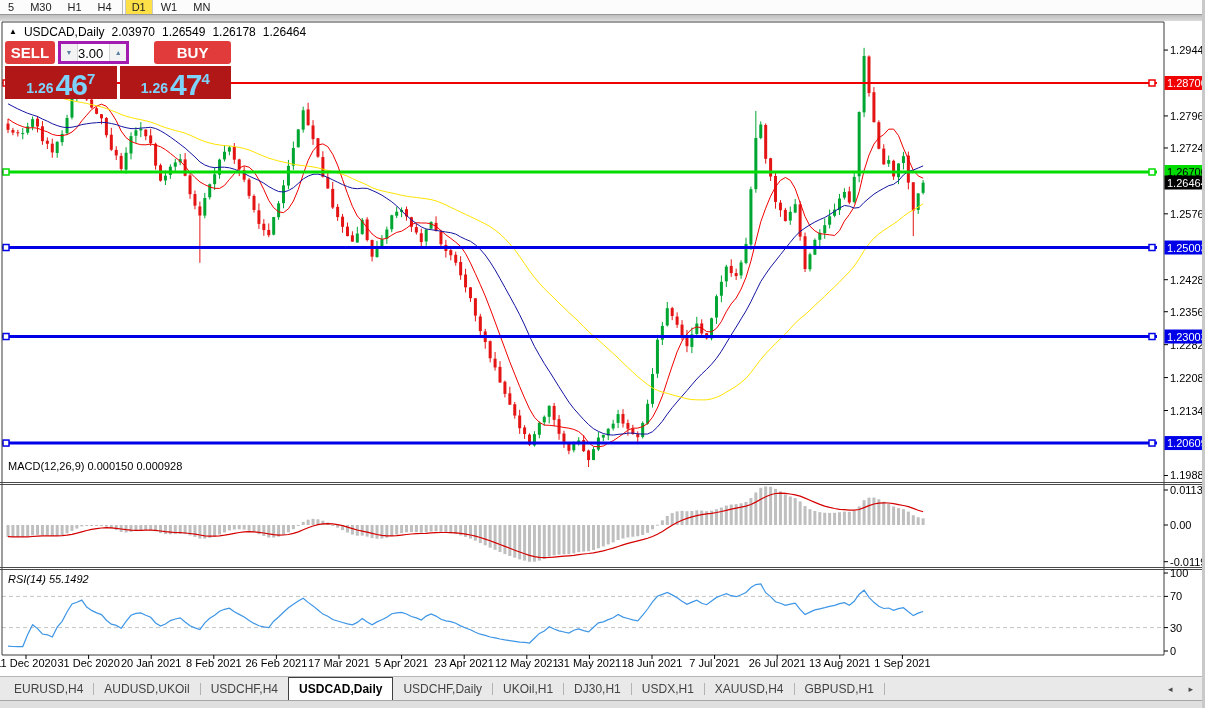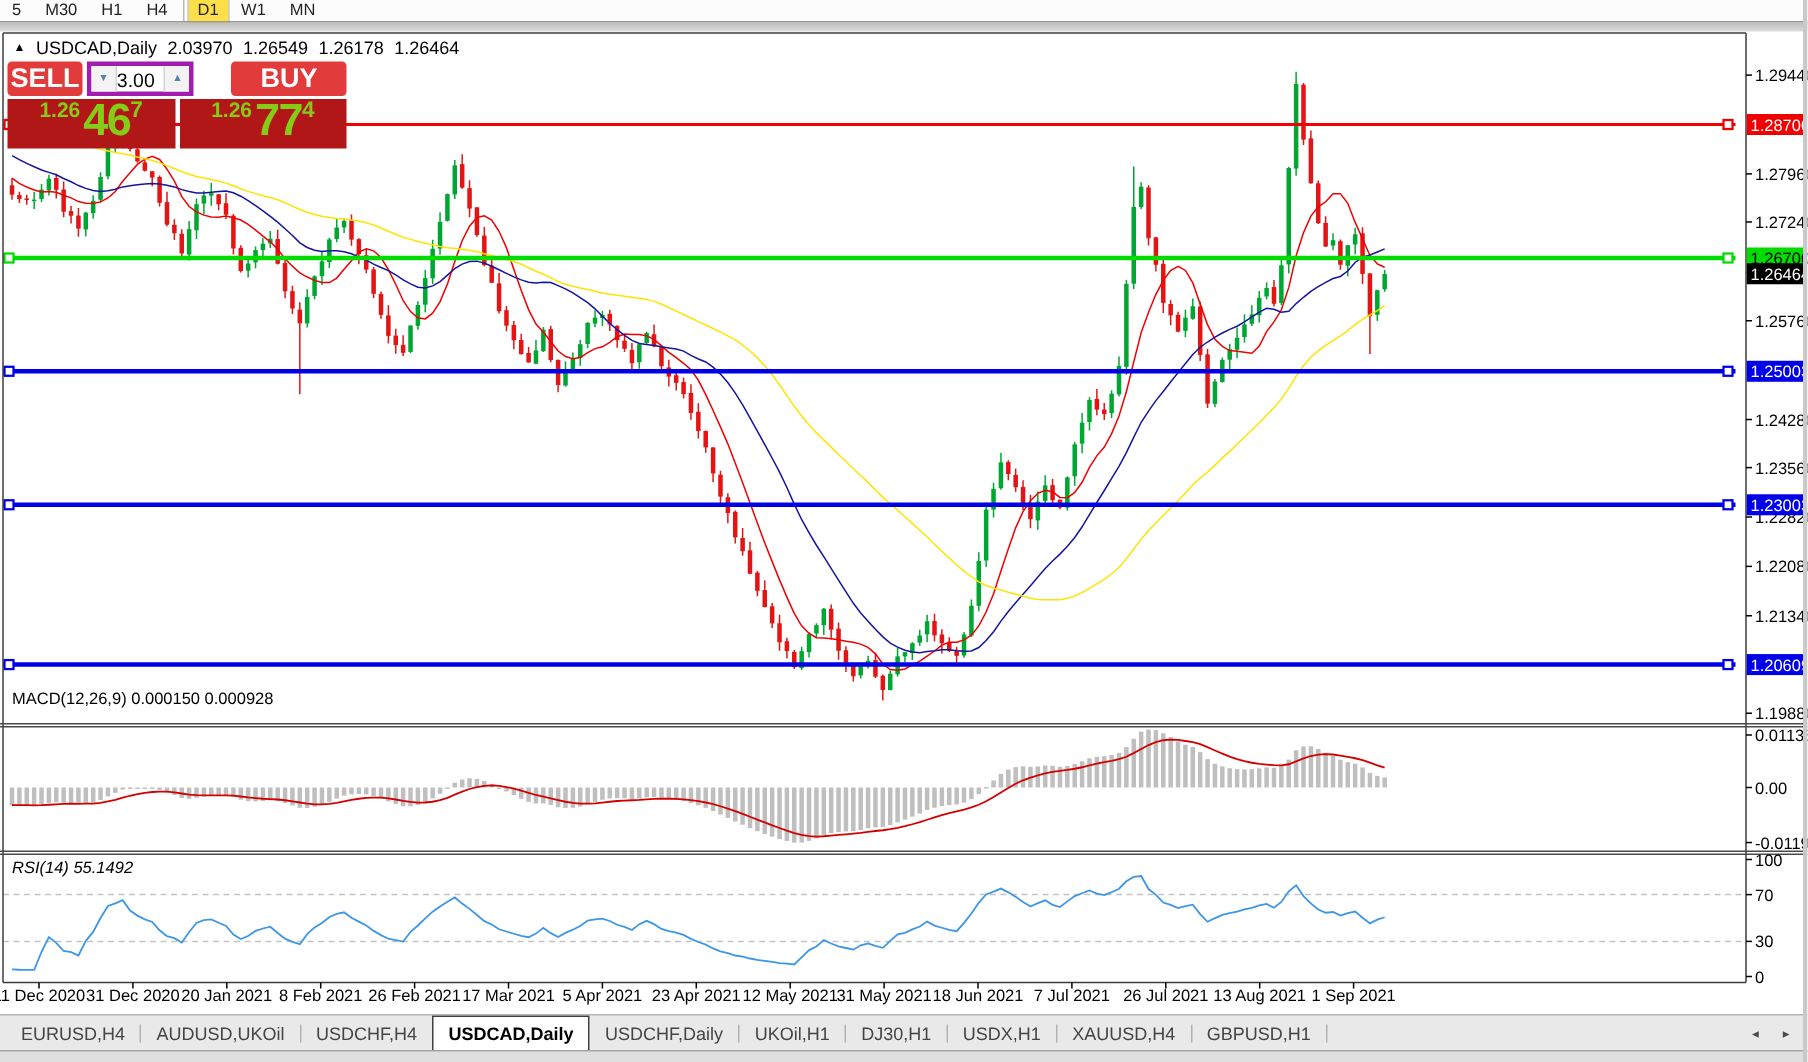--- a/index.html
+++ b/index.html
@@ -15,32 +15,32 @@
              background:linear-gradient(#BEBEBE,#DCDCDC);border-top:1px solid #989898;z-index:6;}
   
   #chart-svg{position:absolute;top:0;left:0;z-index:1;font-family:"Liberation Sans",sans-serif;}
   
   #chart-title{position:absolute;top:25px;left:9px;z-index:5;display:flex;align-items:center;
                gap:7px;font-size:12px;color:#000;white-space:nowrap;}
   #chart-title .tri{font-size:8px;line-height:8px;}
   
   #trade-panel{position:absolute;top:41px;left:5px;width:226px;z-index:5;}
   .tp-row1{display:flex;height:23px;align-items:stretch;}
-  .tp-btn{color:#fff;font-size:18px;font-weight:600;display:flex;align-items:center;justify-content:center;
+  .tp-btn{color:#fff;font-size:15px;font-weight:600;display:flex;align-items:center;justify-content:center;
           background:#E23B3B;border-radius:3px;cursor:pointer;}
   .btn-sell{width:52px;}
   .btn-buy{width:80px;margin-left:22px;}
   .spin{flex:1;display:flex;border:3px solid #a21caf;background:#fff;margin:0 3px;}
   .spin-btn{width:16px;display:flex;align-items:center;justify-content:center;background:#F3F3F3;
             color:#5B80A8;font-size:7px;cursor:pointer;}
   .spin-dn{border-right:1px solid #D5D5D5;}
   .spin-up{border-left:1px solid #D5D5D5;}
   .vol{flex:1;font-size:13px;color:#000;text-align:right;padding:2px 6px 0 0;}
   .tp-row2{display:flex;margin-top:2px;height:33px;}
-  .price-box{flex:1;background:#B21717;color:#84cc16;display:flex;
+  .price-box{flex:1;background:#B21717;color:#7dd3fc;display:flex;align-items:flex-end;
              justify-content:center;cursor:pointer;}
   .price-box+.price-box{margin-left:3px;}
   .pp{font-size:14px;font-weight:bold;line-height:14px;margin:0 2px 4px 0;}
   .pb{font-size:30px;line-height:29px;font-weight:bold;letter-spacing:-1px;}
   .ps{font-size:15px;font-weight:bold;line-height:15px;margin-bottom:13px;}
   
   .pane-label{position:absolute;left:8px;font-size:11px;color:#000;z-index:4;white-space:nowrap;}
   #macd-label{top:460px;}
   #rsi-label{top:573px;font-style:italic;}
   
@@ -797,21 +797,21 @@
     <div class="tp-btn btn-buy">BUY</div>
   </div>
   <div class="tp-row2">
     <div class="price-box">
       <span class="pp">1.26</span>
       <span class="pb">46</span>
       <span class="ps">7</span>
     </div>
     <div class="price-box">
       <span class="pp">1.26</span>
-      <span class="pb">77</span>
+      <span class="pb">47</span>
       <span class="ps">4</span>
     </div>
   </div>
 </div>
 
 <div id="macd-label" class="pane-label">MACD(12,26,9) 0.000150 0.000928</div>
 <div id="rsi-label" class="pane-label">RSI(14) 55.1492</div>
 
 <div id="tab-bar">
   <div id="tabs-container">

